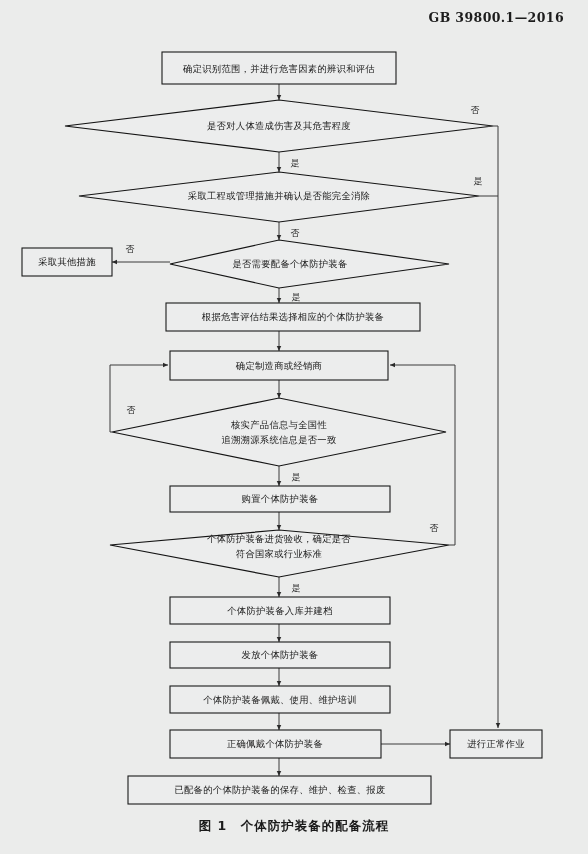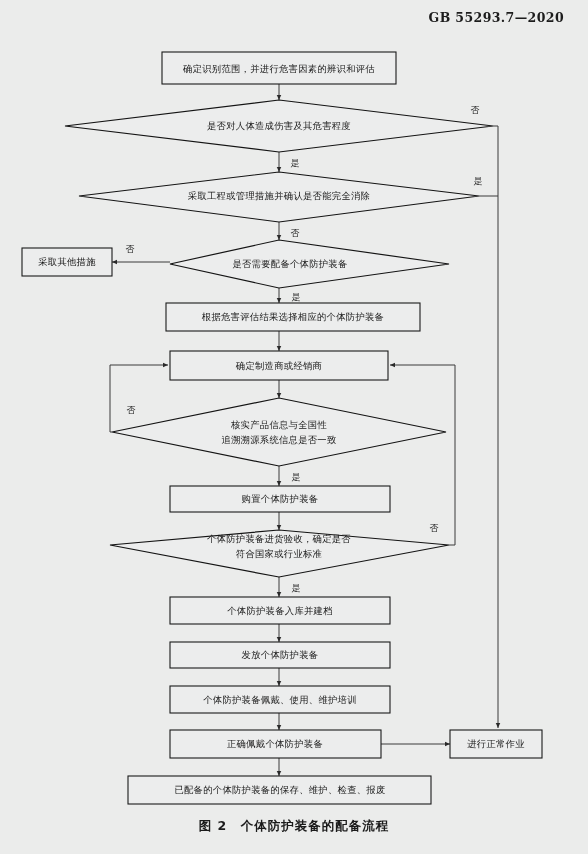--- a/index.html
+++ b/index.html
@@ -74,21 +74,21 @@
     fill: #1b1b1b;
     text-anchor: middle;
     dominant-baseline: middle;
   }
 </style>
 </head>
 <body>
 
 <div id="page">
 
-  <div class="hdr">GB 55293.7—2020</div>
+  <div class="hdr">GB 39800.1—2016</div>
 
   <svg id="flow" width="588" height="812">
     <defs>
       <marker id="arr" viewBox="0 0 10 10" refX="9" refY="5" markerWidth="6" markerHeight="6" orient="auto-start-reverse">
         <path d="M 0 1 L 9 5 L 0 9 z" fill="#2a2a2a"></path>
       </marker>
     </defs>
 
     <g>
 
@@ -222,15 +222,15 @@
       <text class="node-text" x="496" y="744">进行正常作业</text>
     </g>
 
     <g>
       <rect class="shape" x="128" y="776" width="303" height="28"></rect>
       <text class="node-text" x="280" y="790">已配备的个体防护装备的保存、维护、检查、报废</text>
     </g>
 
   </svg>
 
-  <div class="caption">图 2　个体防护装备的配备流程</div>
+  <div class="caption">图 1　个体防护装备的配备流程</div>
 
 </div>
 
 </body></html>

